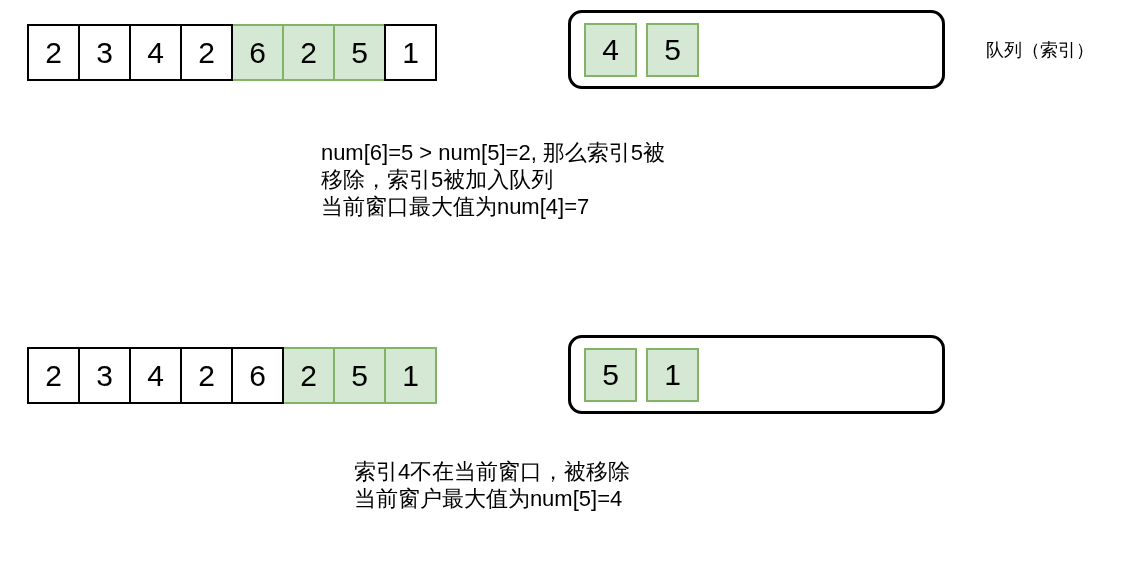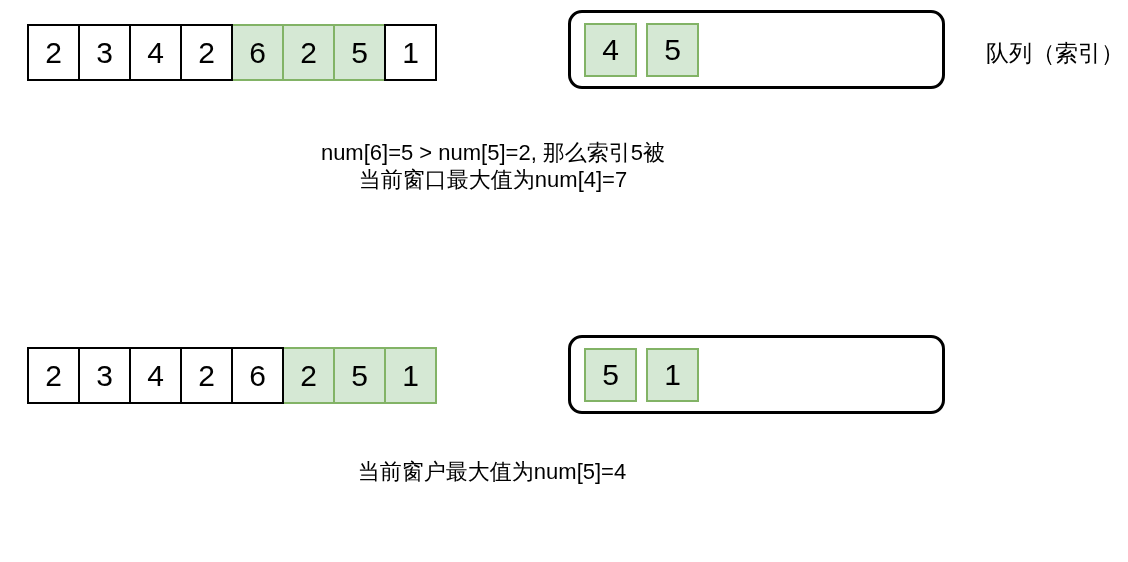--- a/index.html
+++ b/index.html
@@ -51,27 +51,26 @@
     box-sizing: border-box;
     width: 53px; height: 54px;
     border: 2px solid #82b366;
     background: #d5e8d4;
     display: flex; align-items: center; justify-content: center;
     font-size: 30px;
   }
   .queue-label {
     position: absolute;
     left: 986px; top: 38px;
-    font-size: 23px;
+    font-size: 18px;
     white-space: nowrap;
   }
   .caption {
     position: absolute;
     transform: translateX(-50%);
-    text-align: center;
     font-size: 22px;
     line-height: 27px;
     white-space: nowrap;
   }
   .caption-row1 { left: 493px; top: 139px; }
   .caption-row2 { left: 492px; top: 458px; }
 </style>
 </head>
 <body>
 
@@ -88,34 +87,36 @@
 
 <div class="queue-box queue-row1">
   <div class="qcell">4</div>
   <div class="qcell">5</div>
 </div>
 
 <div class="queue-label">队列（索引）</div>
 
 <div class="caption caption-row1">
   <div>num[6]=5  &gt; num[5]=2, 那么索引5被</div>
+  <div>移除，索引5被加入队列</div>
   <div>当前窗口最大值为num[4]=7</div>
 </div>
 
 <div class="array array-row2">
   <div class="cell">2</div>
   <div class="cell">3</div>
   <div class="cell">4</div>
   <div class="cell">2</div>
   <div class="cell">6</div>
   <div class="cell green">2</div>
   <div class="cell green">5</div>
   <div class="cell green">1</div>
 </div>
 
 <div class="queue-box queue-row2">
   <div class="qcell">5</div>
   <div class="qcell">1</div>
 </div>
 
 <div class="caption caption-row2">
+  <div>索引4不在当前窗口，被移除</div>
   <div>当前窗户最大值为num[5]=4</div>
 </div>
 
 </body></html>

